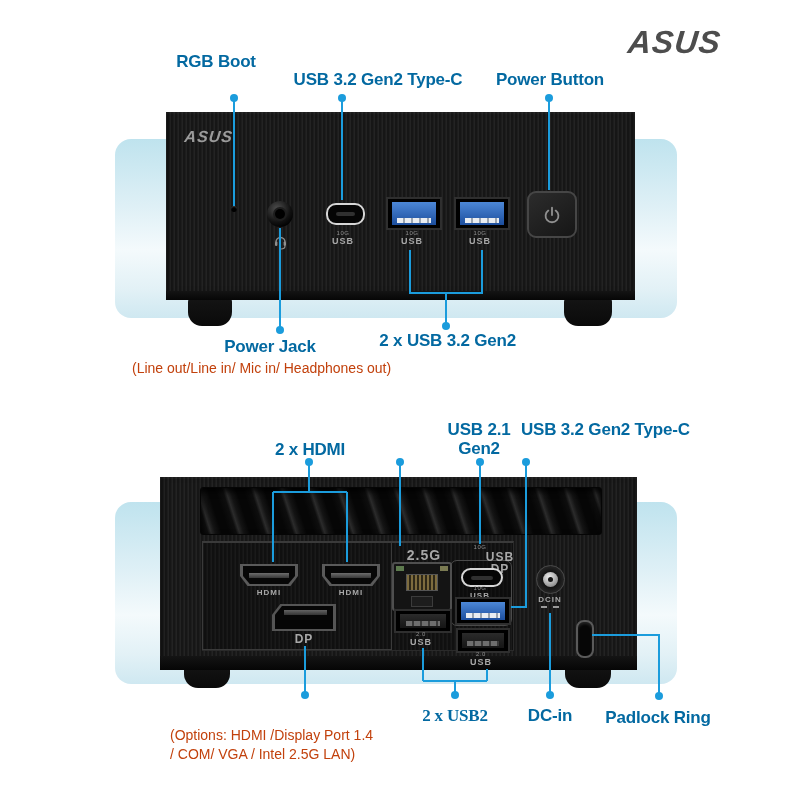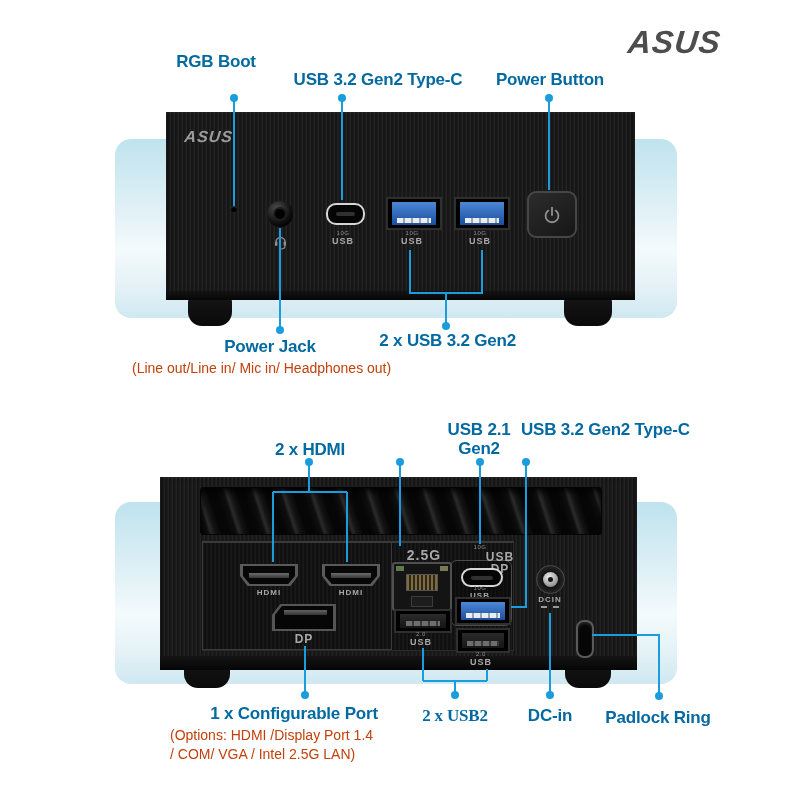--- a/index.html
+++ b/index.html
@@ -255,21 +255,20 @@
   <div class="padlock" style="left:576px;top:620px;width:14px;height:34px;z-index:4;"></div>
 
   <div class="callout lbl" style="left:250px;top:440px;width:120px;">2 x HDMI</div>
   <div class="callout lbl" style="left:436px;top:420px;width:86px;">
     <div>USB 2.1</div>
     <div>Gen2</div>
   </div>
   <div class="callout left lbl" style="left:521px;top:420px;width:175px;">
     <div>USB 3.2 Gen2 Type-C</div>
   </div>
-  <div class="callout lbl" style="left:204px;top:704px;width:180px;">1 x Configurable Port</div>
   <div class="caption lbl" style="left:170px;top:726px;width:246px;">
     <div>(Options: HDMI /Display Port 1.4</div>
     <div>/ COM/ VGA / Intel 2.5G LAN)</div>
   </div>
   <div class="callout lbl" style="left:405px;top:706px;width:100px;font-family:Liberation Serif, serif;">2 x USB2</div>
   <div class="callout lbl" style="left:508px;top:706px;width:84px;">DC-in</div>
   <div class="callout lbl" style="left:596px;top:708px;width:124px;">Padlock Ring</div>
 
   <svg class="leaders" width="800" height="800" viewBox="0 0 800 800">
     <g stroke="#1b9cdc" stroke-width="2" fill="none">

